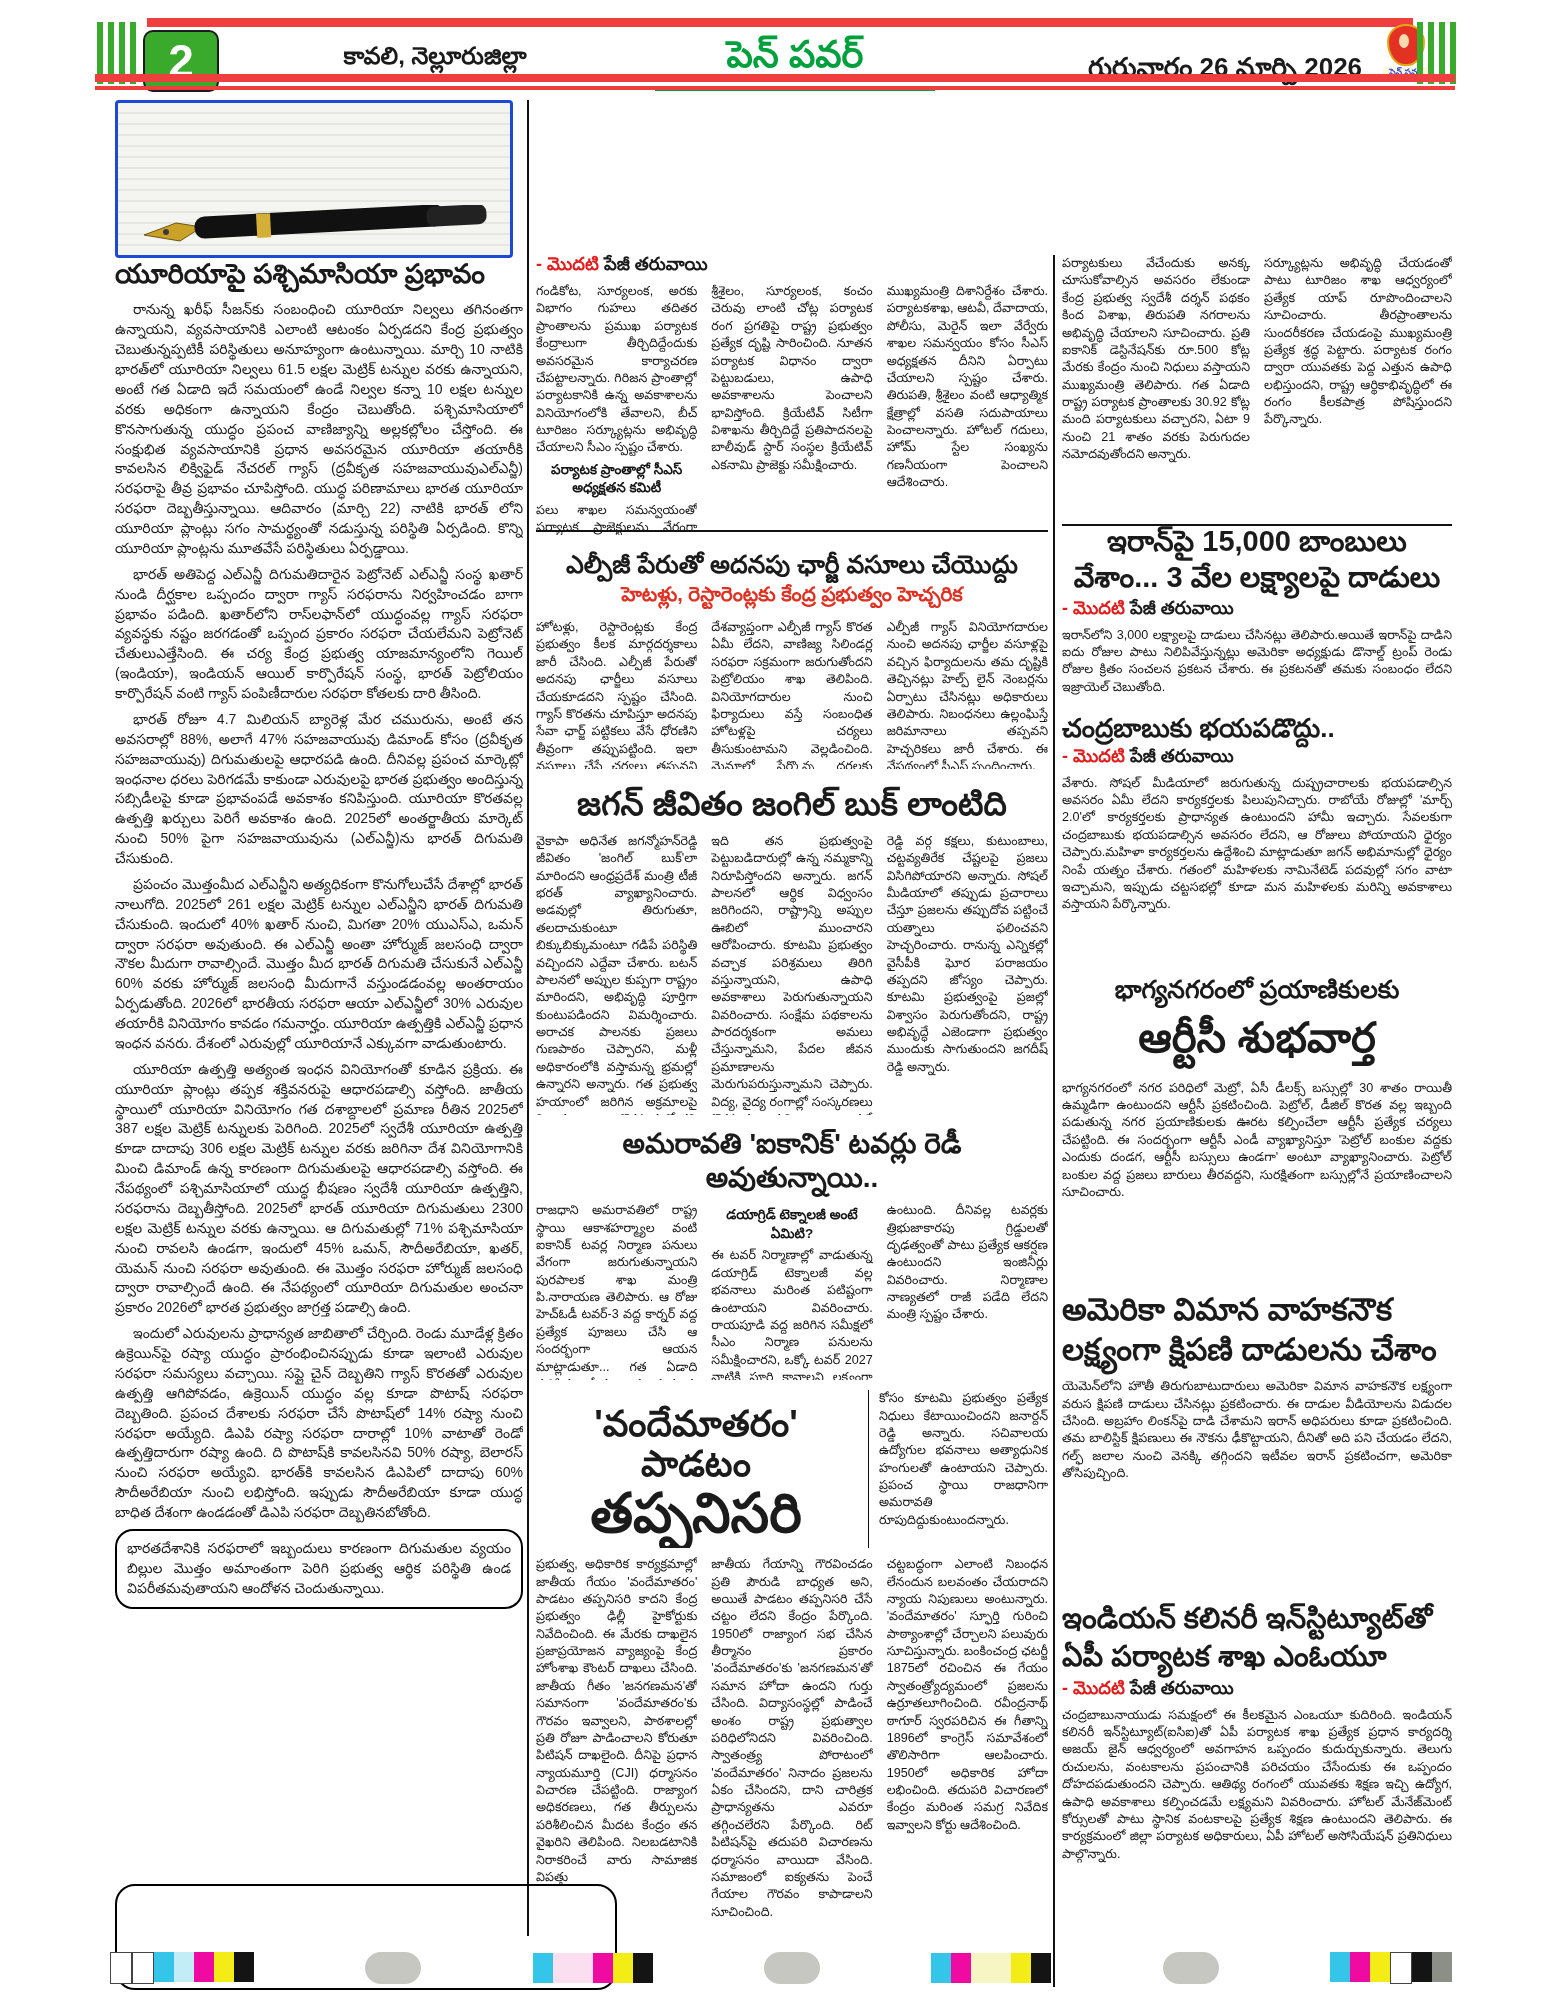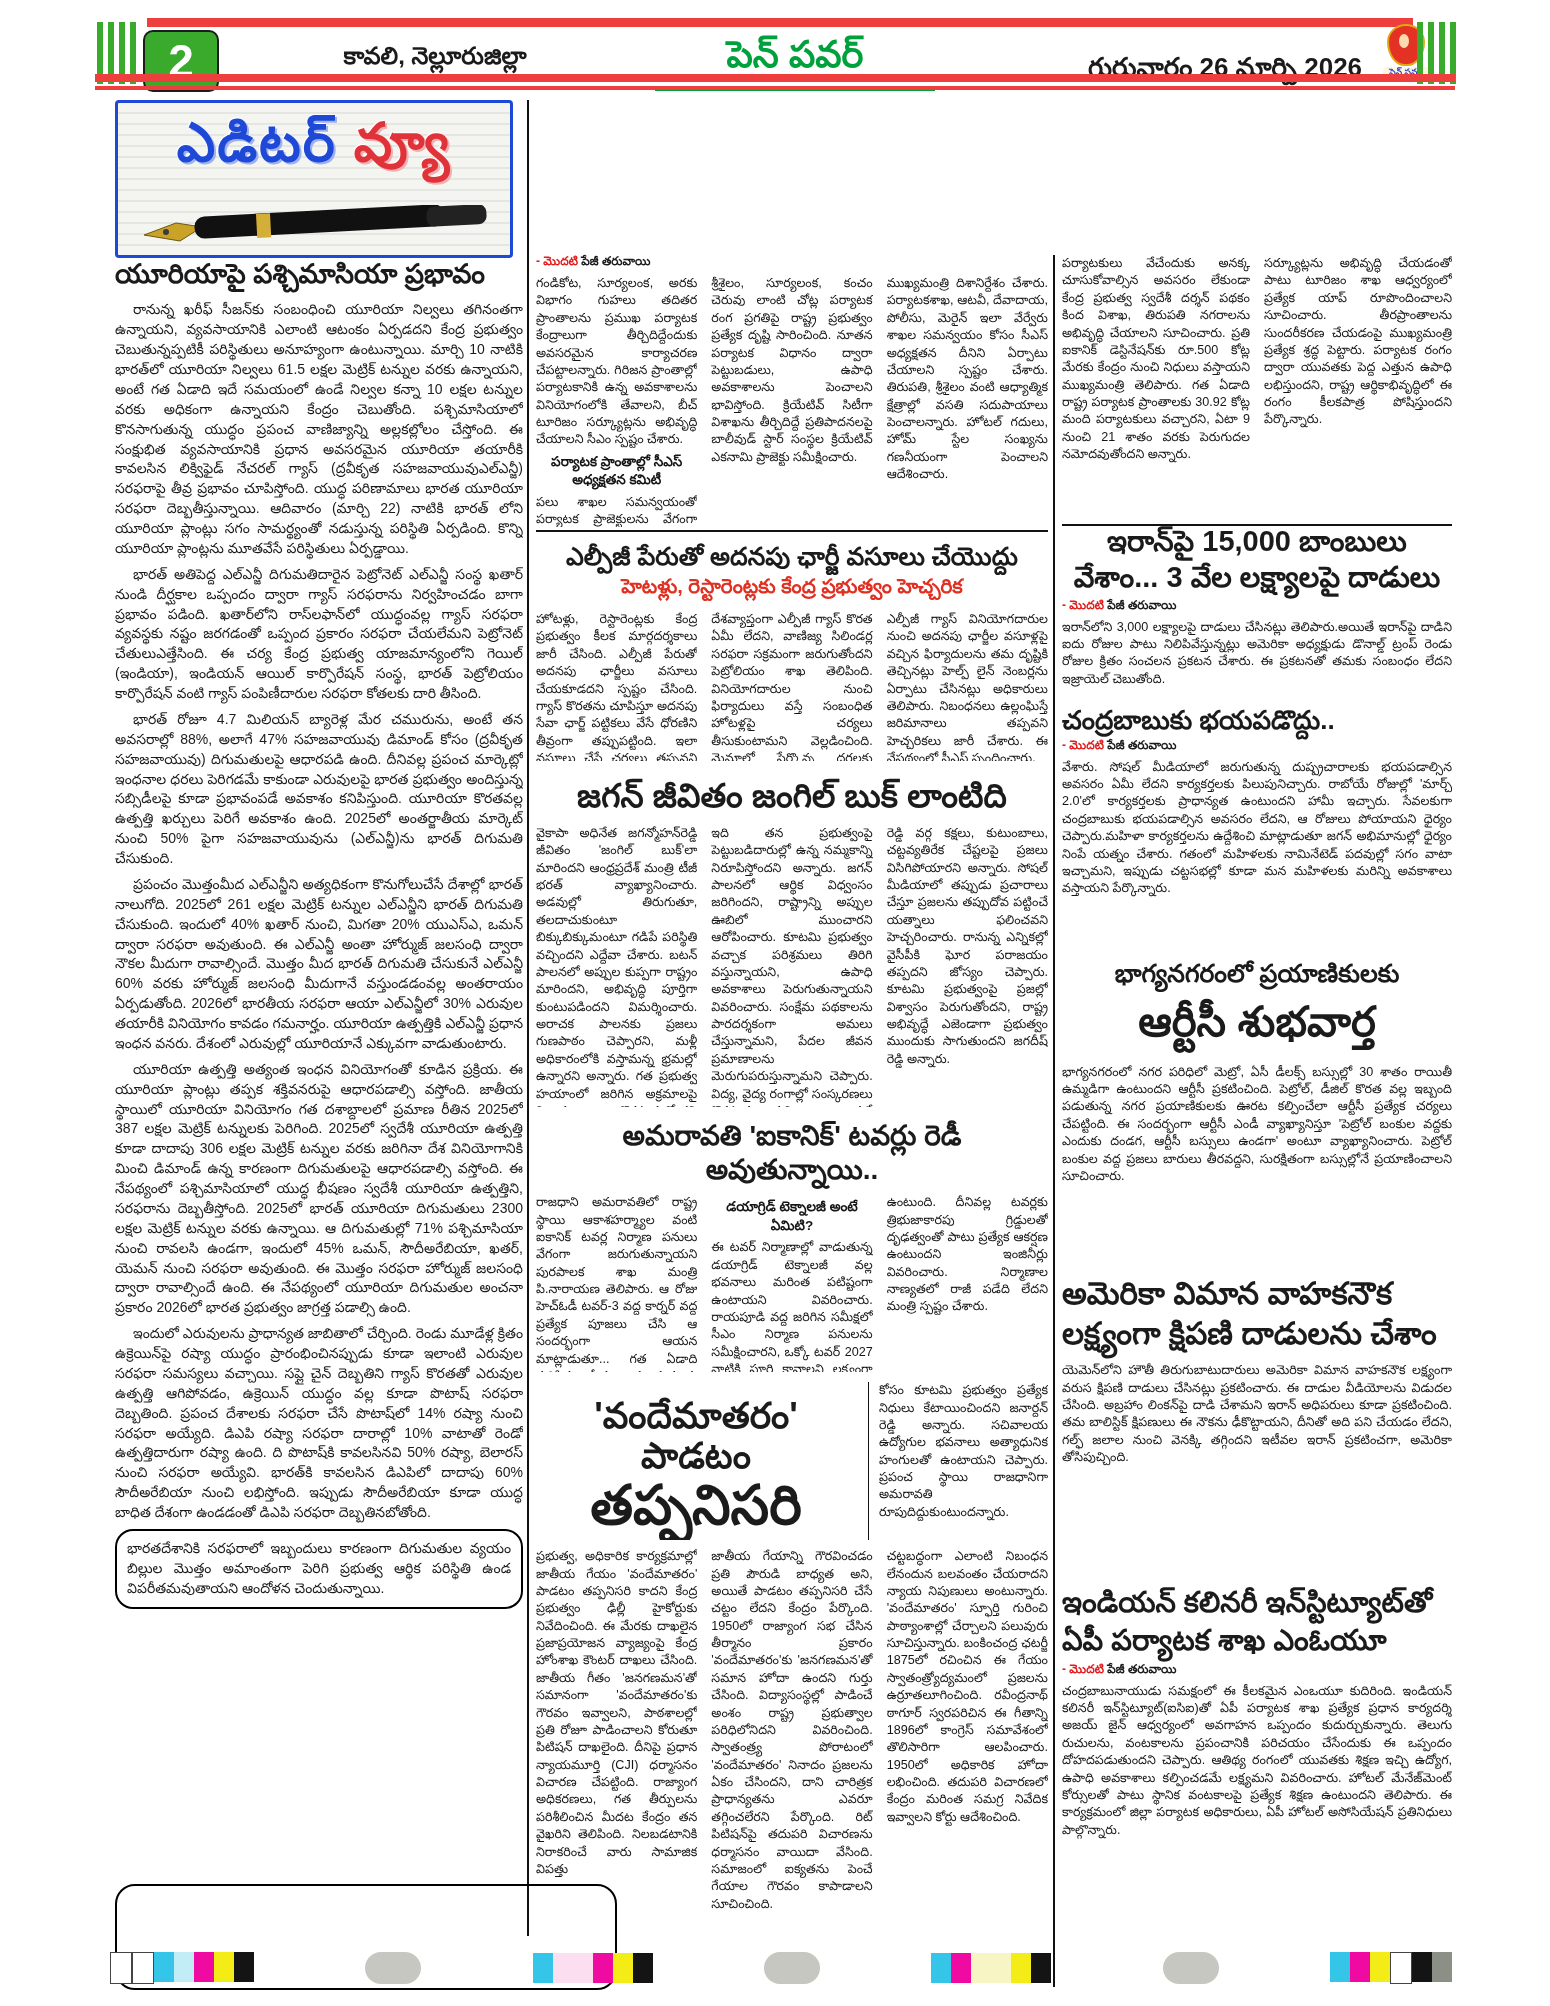--- a/index.html
+++ b/index.html
@@ -40,21 +40,21 @@
   .leadhead{position:absolute;left:530px;top:88px;width:520px;height:162px;text-align:center;}
   .leadhead .g{font-size:41px;font-weight:800;color:#27a312;line-height:1.15;}
   .leadhead .r{font-size:57px;font-weight:800;color:#e6261f;line-height:1.2;margin-top:6px;}
   
   .vline{position:absolute;width:2px;background:#111;}
   .hrule{position:absolute;height:2px;background:#111;}
   
   .body-t{font-size:12.6px;line-height:1.38;text-align:justify;color:#151515;justify-content:space-between;}
   .cols{display:flex;gap:14px;overflow:hidden;}
   .cols>div{flex:1;overflow:hidden;}
-  .byline{font-size:12px;font-weight:700;margin:2px 0 4px 0;}
+  .byline{font-size:18px;font-weight:700;margin:2px 0 4px 0;}
   .byline .r{color:#e11d1d;}
   .subbold{font-weight:800;text-align:center;font-size:13.5px;margin:4px 0;}
   
   .leftcol{position:absolute;left:115px;top:258px;width:408px;height:1676px;overflow:hidden;}
   .leftcol h2{font-size:27px;font-weight:800;margin:0 0 10px 0;line-height:1.2;}
   .leftcol p{margin:0 0 6px 0;font-size:14px;line-height:1.42;text-align:justify;text-indent:18px;}
   .endbox{border:2.5px solid #000;border-radius:18px;padding:8px 10px;margin-top:6px;}
   .endbox p{text-indent:0;margin:0;}
   
   .mid{position:absolute;left:536px;top:252px;width:512px;height:1684px;overflow:hidden;}
@@ -134,24 +134,20 @@
         <span></span>
         <span></span>
         <span></span>
         <span></span>
       </div>
     <div class="bar2"></div>
     <div class="bar3"></div>
   </div>
 
   <div class="edbox">
-    <div class="t">
-      <span class="w1">ఎడిటర్</span>
-      <span class="w2">వ్యూ</span>
-    </div>
     <svg class="pen" viewBox="0 0 356 44">
       <polygon points="8,30 40,18 66,22 44,36" fill="#c9a227" stroke="#6b5612" stroke-width="1"></polygon>
       <circle cx="30" cy="27" r="3" fill="#3b3b3b"></circle>
       <rect x="58" y="12" width="250" height="22" rx="10" transform="rotate(-3 58 12)" fill="#111"></rect>
       <rect x="120" y="9" width="14" height="24" transform="rotate(-3 120 9)" fill="#d4af37"></rect>
       <rect x="290" y="2" width="60" height="20" rx="8" transform="rotate(-3 290 2)" fill="#222"></rect>
     </svg>
   </div>
 
 

